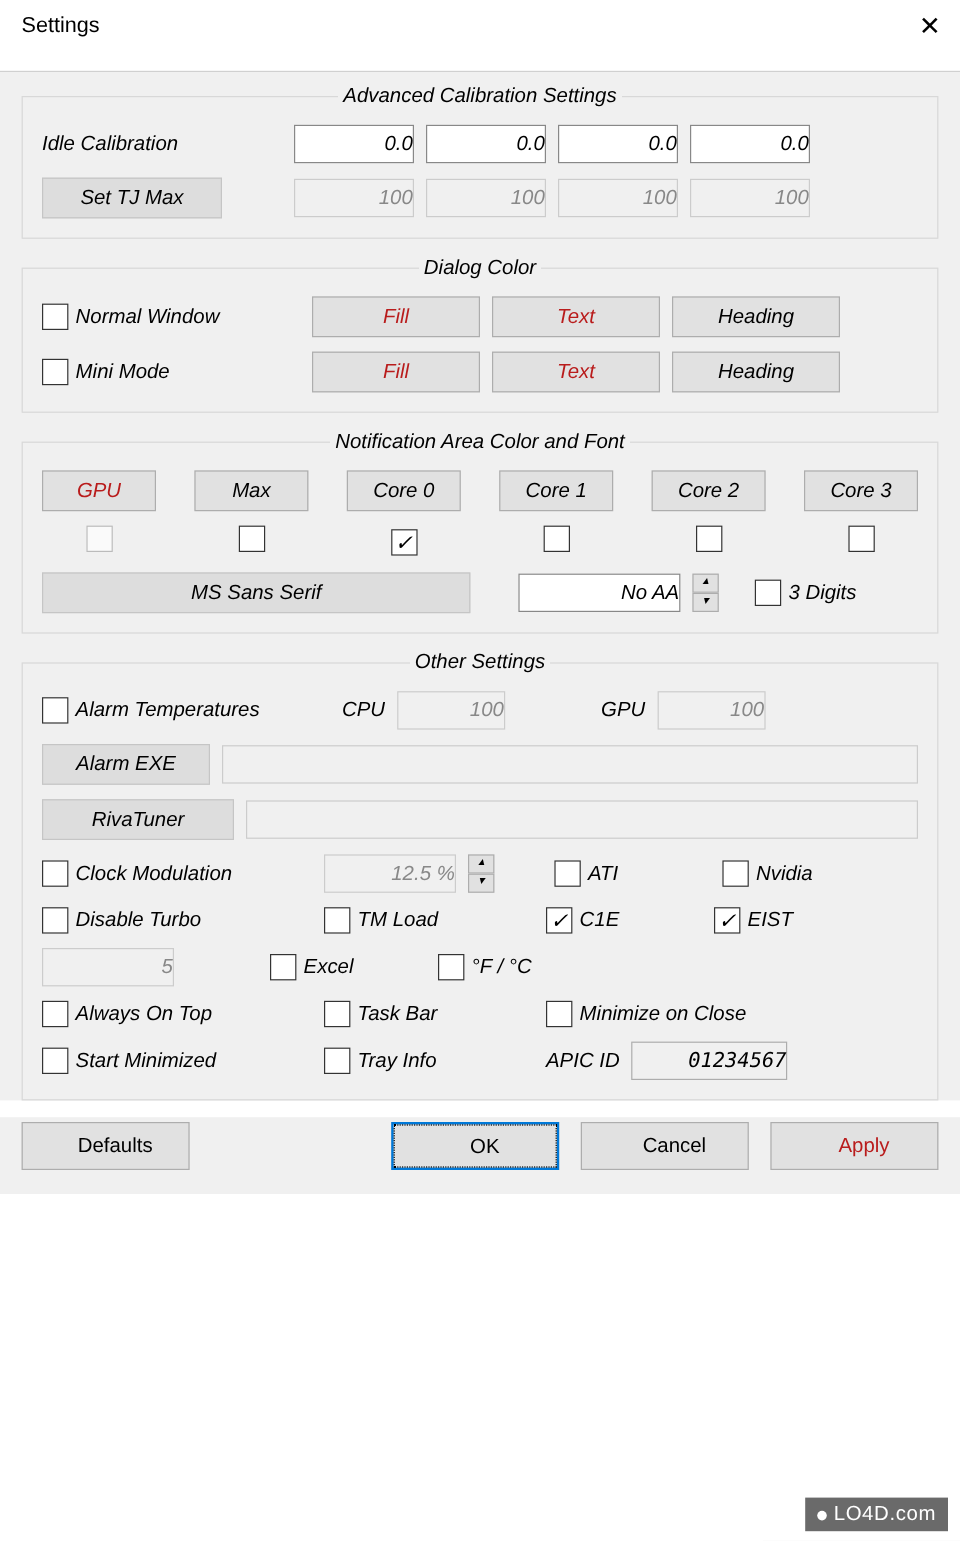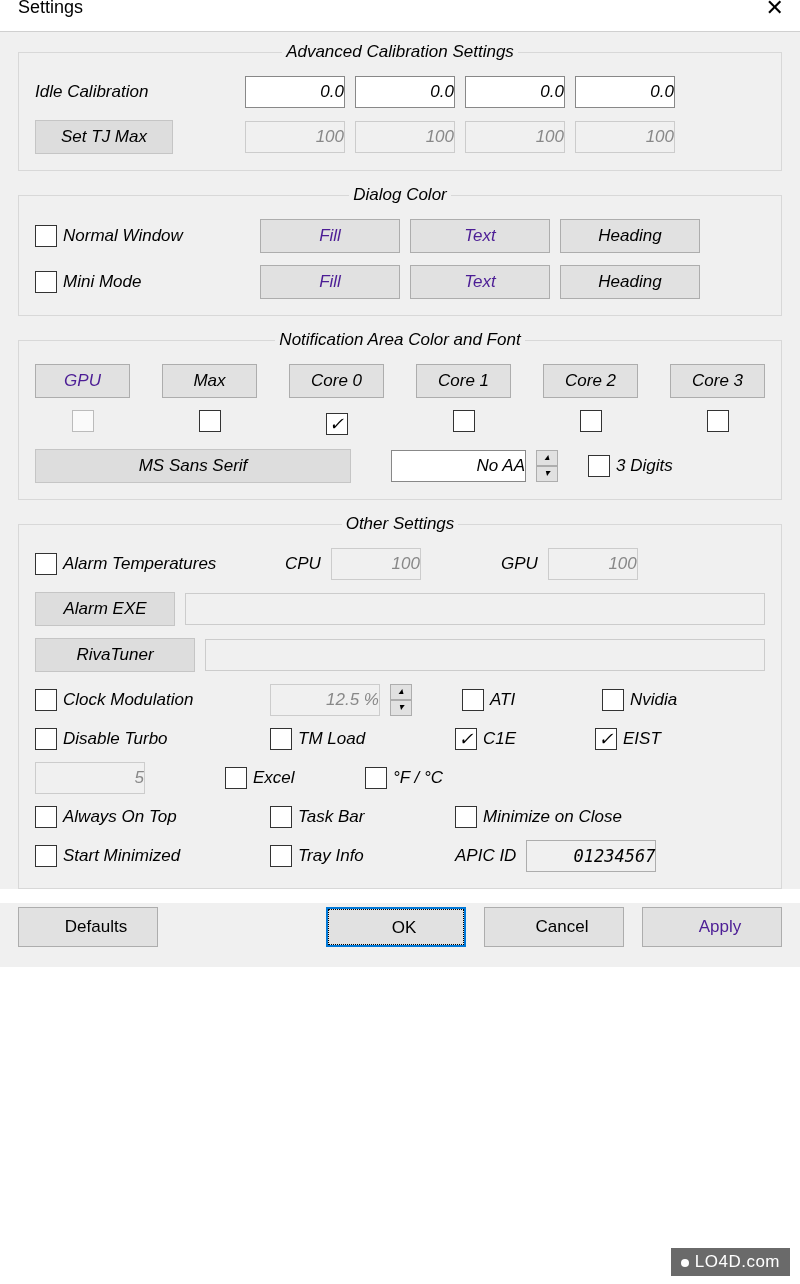--- a/index.html
+++ b/index.html
@@ -6,21 +6,21 @@
 body {
   font-family: 'Segoe UI', Tahoma, sans-serif;
   font-size: 17px;
   background: #fff;
   width: 800px;
   height: 1284px;
   overflow: hidden;
   position: relative;
 }
 .titlebar {
-  height: 32px;
+  height: 60px;
   display: flex;
   align-items: center;
   justify-content: space-between;
   padding: 0 16px 16px 18px;
   border-bottom: 1px solid #d0d0d0;
 }
 .titlebar .title {
   font-size: 18px;
   color: #000;
 }
@@ -73,21 +73,21 @@
 .btn {
   background: #e1e1e1;
   border: 1px solid #adadad;
   text-align: center;
   height: 34px;
   line-height: 32px;
   font-size: 17px;
   cursor: default;
 }
 .btn.dis {
-  color: #4c1d95;
+  color: #b91c1c;
   background: #e1e1e1;
 }
 .btn.flat {
   background: #ddd;
   border: 1px solid #c5c5c5;
 }
 .chk {
   width: 22px;
   height: 22px;
   border: 1px solid #333;
@@ -154,21 +154,21 @@
     <legend>Advanced Calibration Settings</legend>
     <div class="row">
       <div class="label" style="width:200px">Idle Calibration</div>
       <div class="txt" style="width:100px">0.0</div>
       <div class="txt" style="width:100px">0.0</div>
       <div class="txt" style="width:100px">0.0</div>
       <div class="txt" style="width:100px">0.0</div>
     </div>
     <div class="row">
       <div style="width:200px">
-        <div class="btn flat" style="width:138px">Set TJ Max</div>
+        <div class="btn flat" style="width:150px">Set TJ Max</div>
       </div>
       <div class="txt dis" style="width:100px">100</div>
       <div class="txt dis" style="width:100px">100</div>
       <div class="txt dis" style="width:100px">100</div>
       <div class="txt dis" style="width:100px">100</div>
     </div>
   </fieldset>
 
   <fieldset>
     <legend>Dialog Color</legend>
@@ -204,21 +204,21 @@
     </div>
     <div class="row" style="gap:16px;justify-content:space-between">
       <div style="width:95px;text-align:center"><span class="chk dis"></span></div>
       <div style="width:95px;text-align:center"><span class="chk"></span></div>
       <div style="width:95px;text-align:center"><span class="chk">✓</span></div>
       <div style="width:95px;text-align:center"><span class="chk"></span></div>
       <div style="width:95px;text-align:center"><span class="chk"></span></div>
       <div style="width:95px;text-align:center"><span class="chk"></span></div>
     </div>
     <div class="row">
-      <div class="btn flat" style="width:316px">MS Sans Serif</div>
+      <div class="btn flat" style="width:357px">MS Sans Serif</div>
       <div style="width:20px"></div>
       <div class="txt" style="width:135px">No AA</div>
       <div class="spinner">
         <div class="sbtn">▴</div>
         <div class="sbtn">▾</div>
       </div>
       <div style="width:10px"></div>
       <div class="chklabel">
         <span class="chk"></span>
         <span>3 Digits</span>

